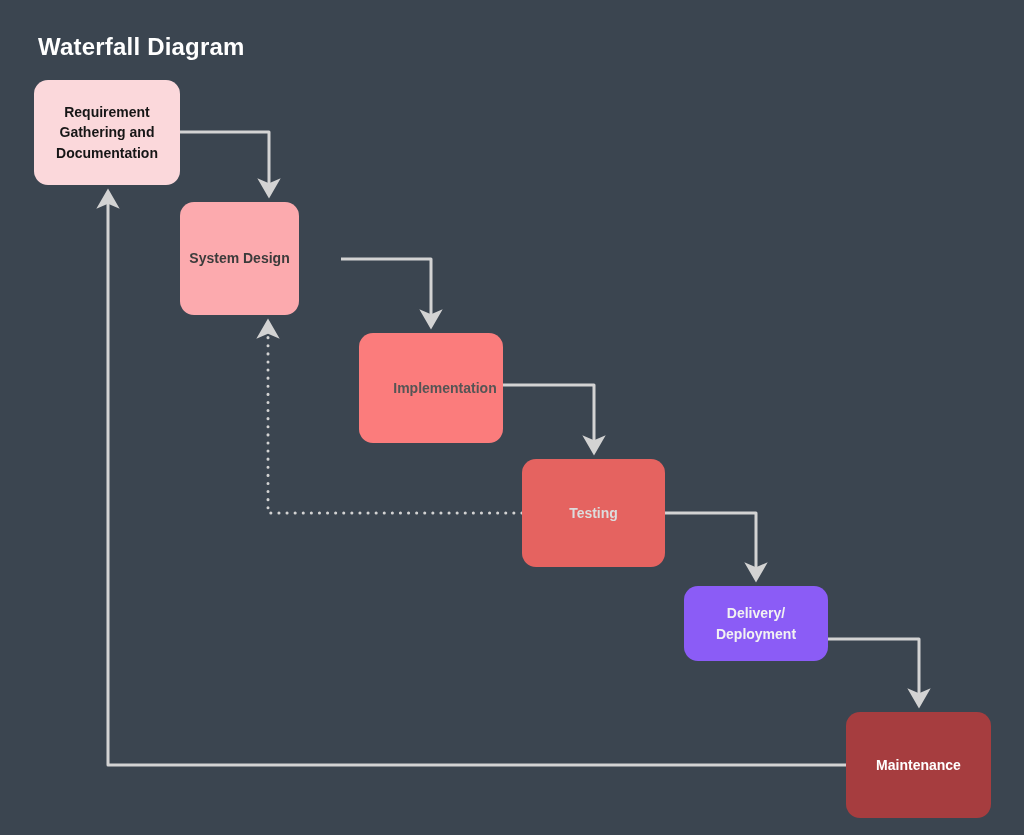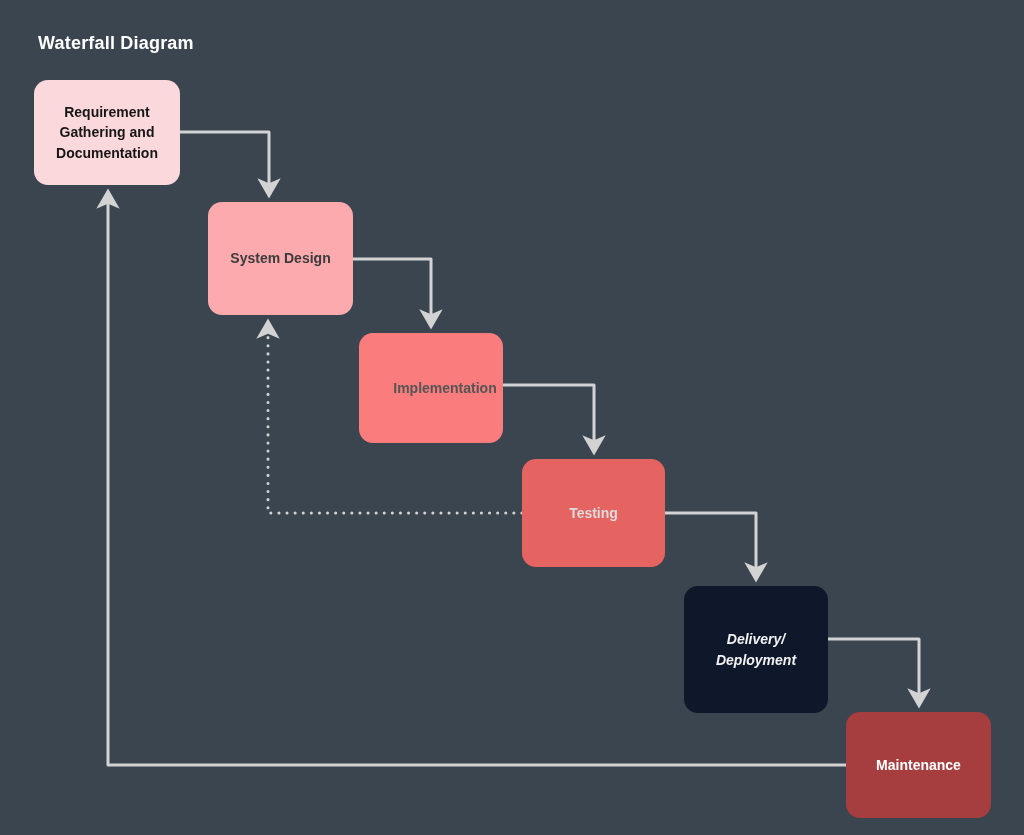--- a/index.html
+++ b/index.html
@@ -18,21 +18,21 @@
     position: absolute;
     left: 0;
     top: 0;
     width: 1024px;
     height: 835px;
   }
   .diagram-title {
     position: absolute;
     left: 38px;
     top: 33px;
-    font-size: 18px;
+    font-size: 24px;
     font-weight: bold;
     color: #ffffff;
     letter-spacing: 0.2px;
     white-space: nowrap;
   }
   .node {
     position: absolute;
     box-sizing: border-box;
     border-radius: 14px;
     display: flex;
@@ -75,21 +75,21 @@
         <path d="M 828 639 L 919 639 L 919 702" fill="none" stroke="#d3d3d3" stroke-width="3" stroke-linecap="butt" stroke-linejoin="round" marker-end="url(#arrowhead)"></path>
         <path d="M 846 765 L 108 765 L 108 195" fill="none" stroke="#d3d3d3" stroke-width="3" stroke-linecap="butt" stroke-linejoin="round" marker-end="url(#arrowhead)"></path>
         <path d="M 522 513 L 268 513 L 268 325" fill="none" stroke="#d3d3d3" stroke-width="3" stroke-linecap="round" stroke-linejoin="round" stroke-dasharray="0.1 8" marker-end="url(#arrowhead)"></path>
       </g>
   </svg>
 
   <div id="node-layer">
       <div class="node" style="left: 34px; top: 80px; width: 146px; height: 105px; background: rgb(251, 216, 219); color: rgb(22, 22, 22);"><span>Requirement
 Gathering and
 Documentation</span></div>
-      <div class="node" style="left: 208px; top: 202px; width: 145px; height: 113px; background: rgb(252, 170, 174); color: rgb(59, 59, 59);"><span>System Design</span></div>
+      <div class="node" style="left: 180px; top: 202px; width: 119px; height: 113px; background: rgb(252, 170, 174); color: rgb(59, 59, 59);"><span>System Design</span></div>
       <div class="node" style="left: 359px; top: 333px; width: 144px; height: 110px; background: rgb(251, 124, 124); color: rgb(85, 85, 85); padding-left: 36px;"><span>Implementation</span></div>
       <div class="node" style="left: 522px; top: 459px; width: 143px; height: 108px; background: rgb(229, 99, 96); color: rgb(220, 220, 220);"><span>Testing</span></div>
-      <div class="node" style="left: 684px; top: 586px; width: 144px; height: 127px; background: #0f172a; color: rgb(242, 242, 242); font-style: italic;"><span>Delivery/
+      <div class="node" style="left: 684px; top: 586px; width: 144px; height: 75px; background: #8b5cf6; color: rgb(242, 242, 242);"><span>Delivery/
 Deployment</span></div>
       <div class="node" style="left: 846px; top: 712px; width: 145px; height: 106px; background: rgb(166, 61, 63); color: rgb(255, 255, 255);"><span>Maintenance</span></div>
     </div>
 
 </div>
 
 </body></html>

